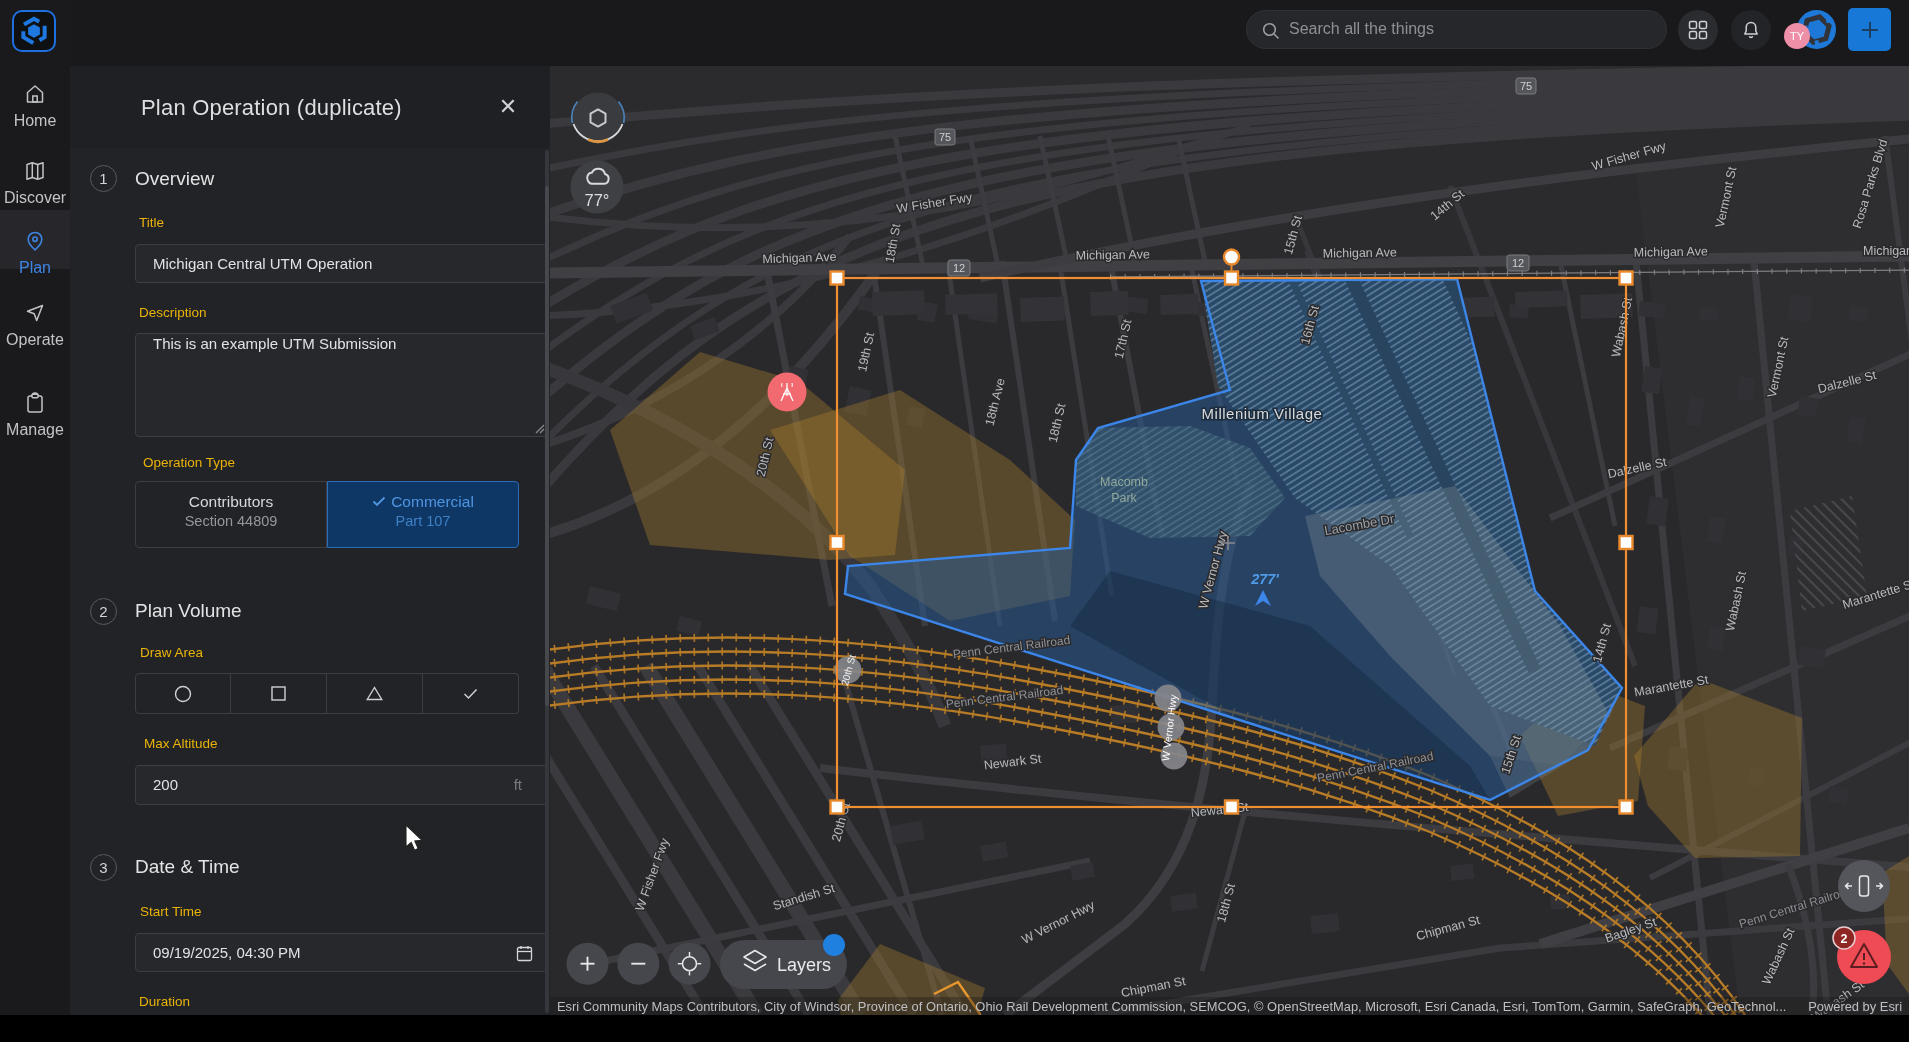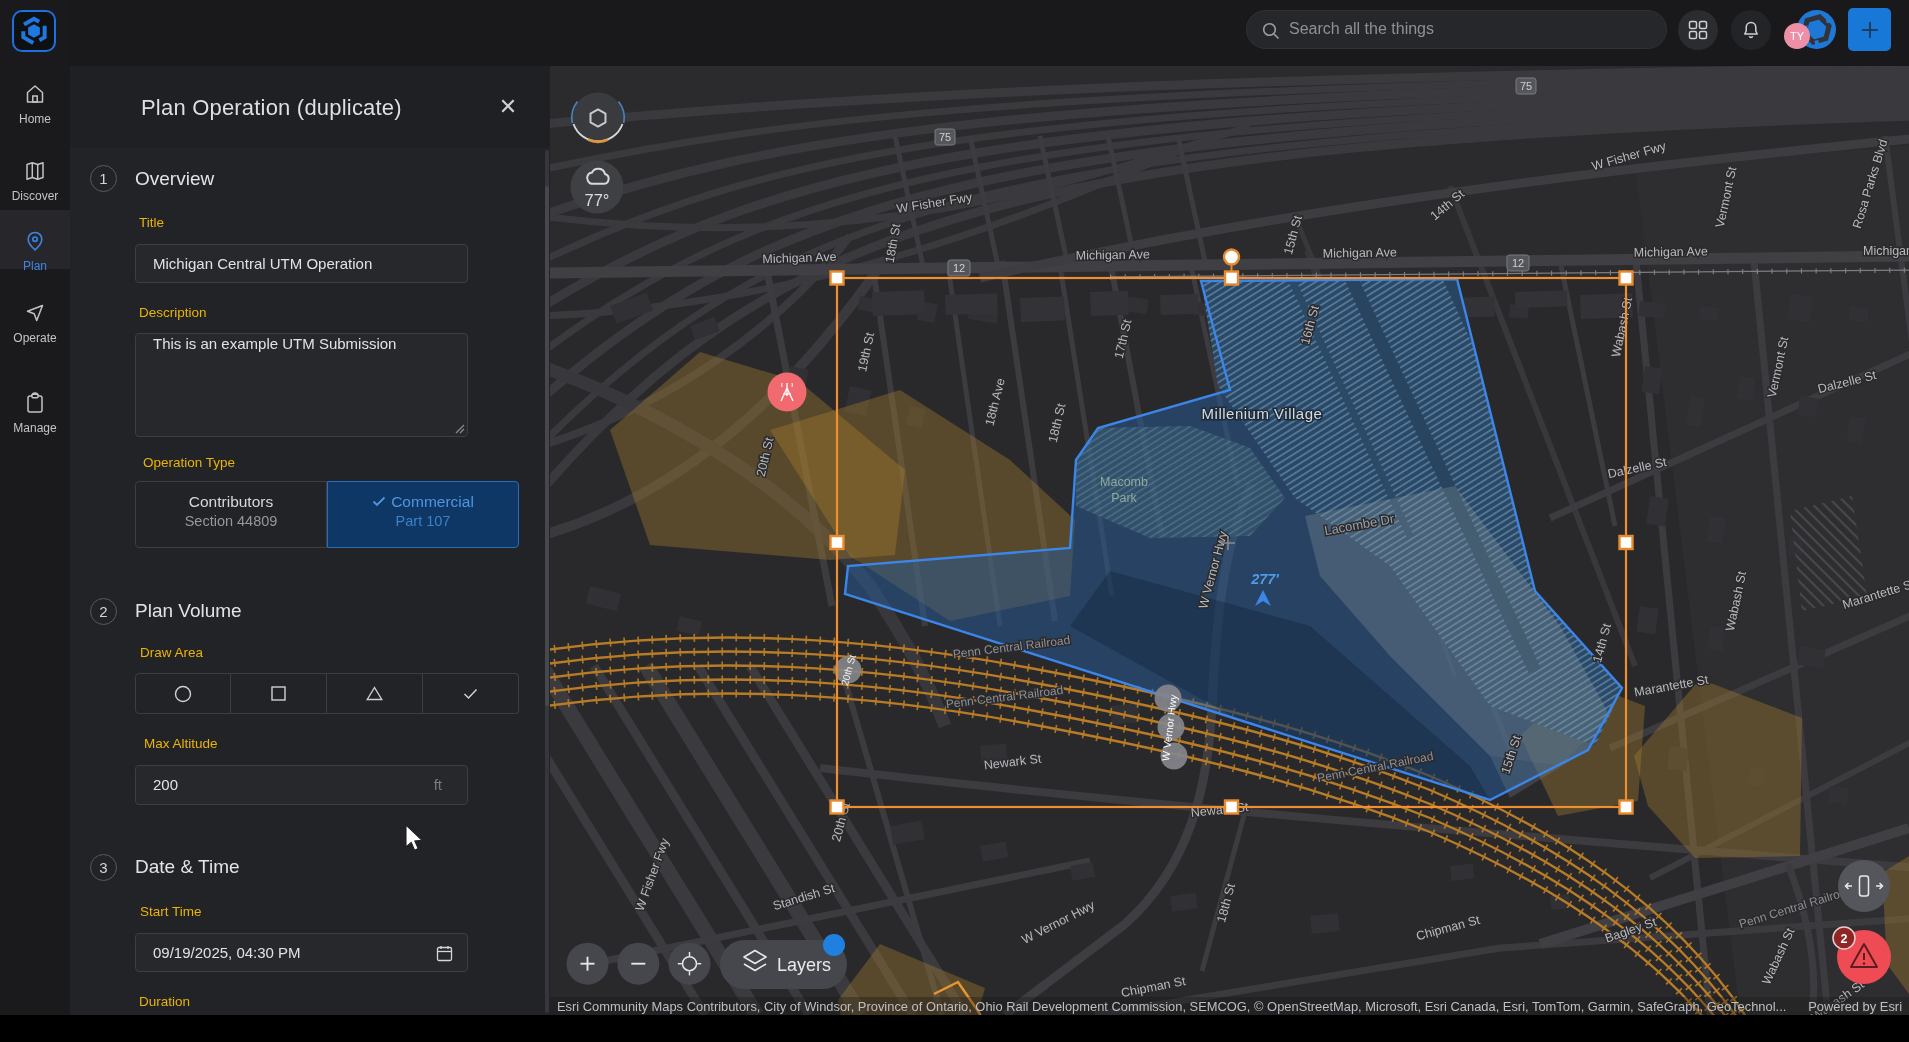--- a/index.html
+++ b/index.html
@@ -12,33 +12,33 @@
   #topbar { position:absolute; left:0; top:0; width:1909px; height:66px; background:#19191c; z-index:30; }
   #logo { position:absolute; left:12px; top:10px; width:44px; height:42px; border:2px solid #1e6fe0; border-radius:10px; background:#0f1012; display:flex; align-items:center; justify-content:center; }
   #search { position:absolute; left:1246px; top:10px; width:421px; height:39px; border-radius:20px; background:#26272b; border:1px solid #303136; }
   #search .ph { position:absolute; left:42px; top:9px; font-size:16px; color:#8e9096; }
   .cbtn { position:absolute; top:10px; width:40px; height:40px; border-radius:50%; background:#2b2c30; display:flex; align-items:center; justify-content:center; }
   #plusbtn { position:absolute; left:1848px; top:8px; width:43px; height:43px; border-radius:5px; background:#1878d8; display:flex; align-items:center; justify-content:center; }
 
   
   #sidebar { position:absolute; left:0; top:0; width:70px; height:1015px; background:#1a1a1d; z-index:40; }
   .navitem { position:absolute; left:0; width:70px; text-align:center; color:#c2c3c7; }
-  .navitem .lbl { font-size:12px; margin-top:3px; }
+  .navitem .lbl { font-size:16px; margin-top:3px; }
   .nav-active { background:#27272b; }
 
   
   #panel { position:absolute; left:70px; top:66px; width:480px; height:949px; background:#222327; z-index:20; }
   #panelhead { position:absolute; left:0; top:0; width:480px; height:82px; background:#1f2024; }
   #panelhead h1 { position:absolute; left:23px; top:29px; font-size:22px; font-weight:400; color:#dedfe1; letter-spacing:0.2px;margin-left:48px; }
   #pclose { position:absolute; left:428px; top:31px; width:20px; height:20px; color:#cfd0d3; font-size:22px; line-height:20px; text-align:center; font-weight:300;}
   #pbody { position:absolute; left:0; top:82px; width:480px; height:867px; }
   .seccirc { position:absolute; width:27px; height:27px; border:1px solid #595a60; border-radius:50%; color:#d3d4d7; font-size:15px; text-align:center; line-height:26px; }
   .sectitle { position:absolute; font-size:19px; color:#e2e3e5; font-weight:400; }
   .flabel { position:absolute; font-size:13.5px; color:#eab308; }
-  .finput { position:absolute; left:65px; width:333px; height:39px; background:#27282c; border:1px solid #3d3e44; border-radius:4px; color:#e1e2e4; font-size:15px; line-height:37px; padding-left:17px; }
+  .finput { position:absolute; left:65px; width:413px; height:39px; background:#27282c; border:1px solid #3d3e44; border-radius:4px; color:#e1e2e4; font-size:15px; line-height:37px; padding-left:17px; }
   .suffix { position:absolute; right:25px; top:0; color:#797a80; line-height:37px; font-size:15px; }
   #scrollbar { position:absolute; left:475px; top:84px; width:4px; height:863px; background:#36373c; border-radius:2px; }
 
   
   .seg { position:absolute; left:65px; width:384px; display:flex; }
   .seg .opt { border:1px solid #3d3e44; text-align:center; }
   .dio { display:flex; align-items:center; justify-content:center; }
 
   
   #map { position:absolute; left:550px; top:66px; width:1359px; height:949px; background:#2c2c2f; z-index:10; }

